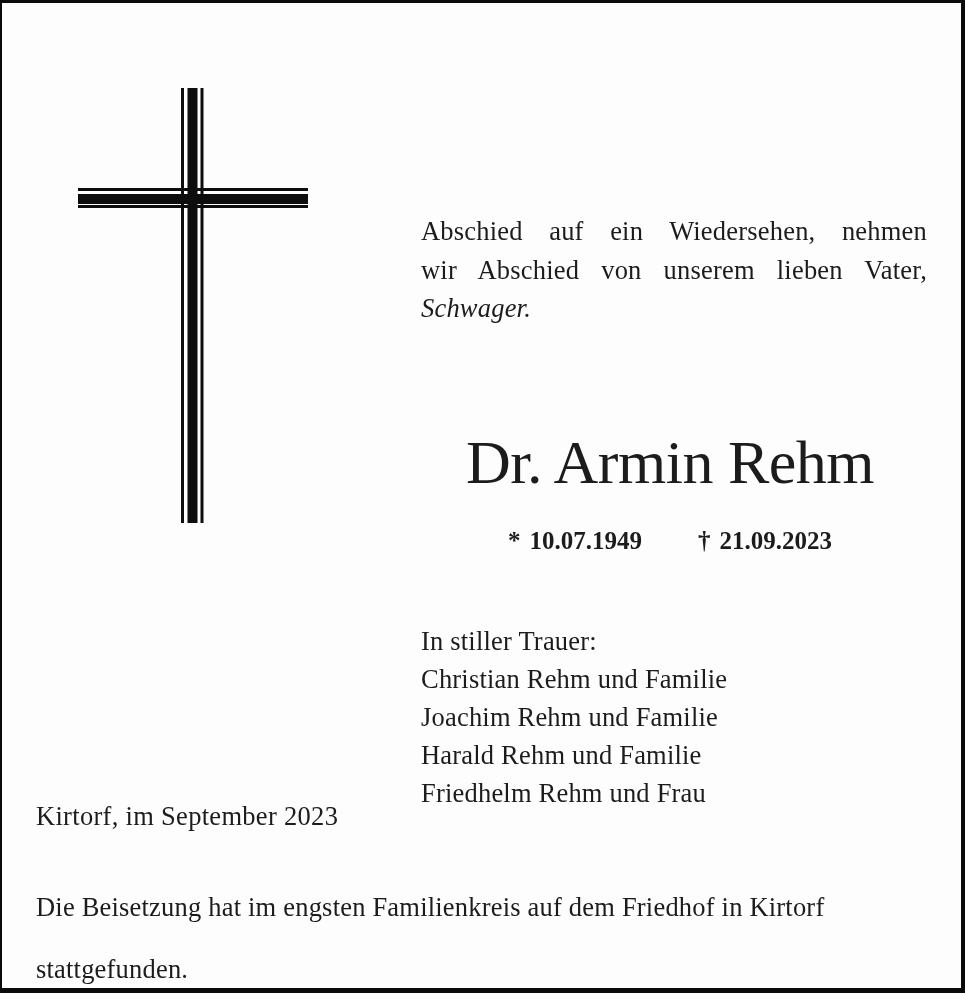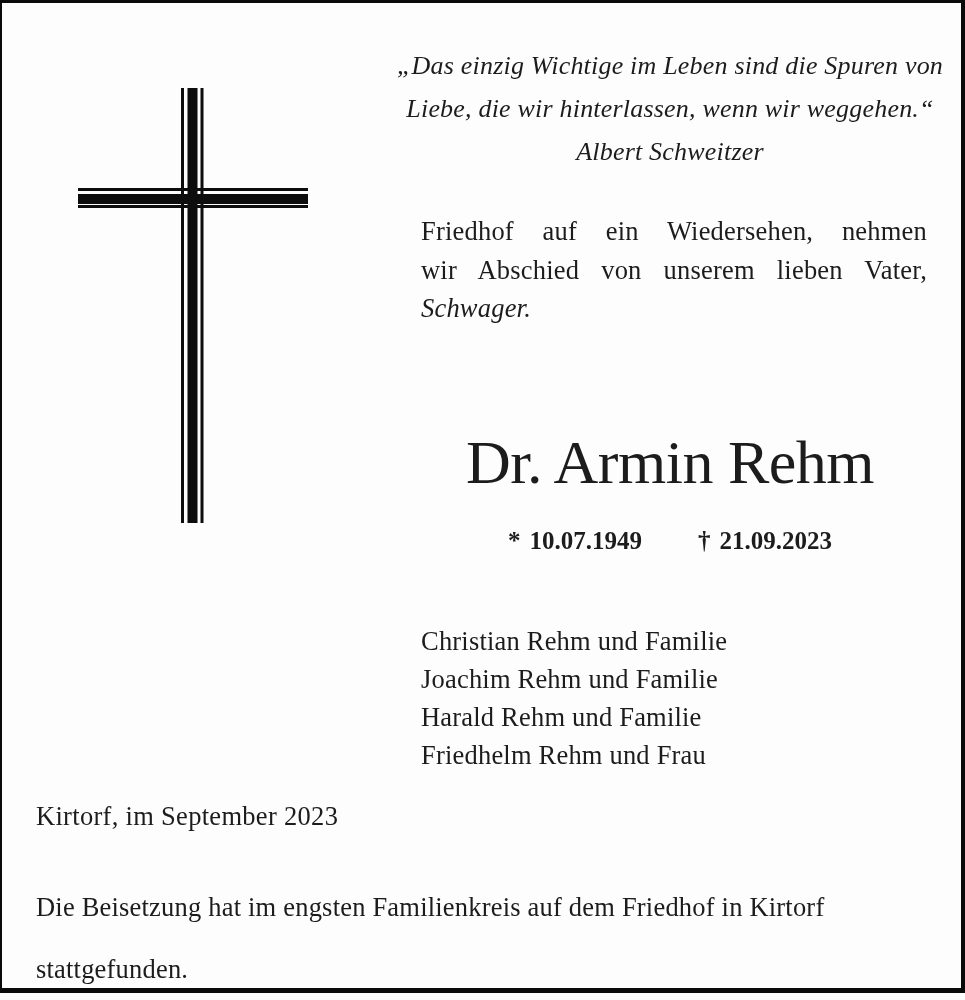--- a/index.html
+++ b/index.html
@@ -91,44 +91,40 @@
       <rect x="103" y="3" width="3" height="435"></rect>
       <rect x="109.5" y="3" width="10" height="435"></rect>
       <rect x="122.5" y="3" width="3" height="435"></rect>
 
       <rect x="0" y="103" width="230" height="3"></rect>
       <rect x="0" y="109" width="230" height="10"></rect>
       <rect x="0" y="120" width="230" height="3"></rect>
     </g>
   </svg>
 
-  <div class="quote">
-    <div class="quote-line">„Das einzig Wichtige im Leben sind die Spuren von</div>
-    <div class="quote-line">Liebe, die wir hinterlassen, wenn wir weggehen.“</div>
-    <div class="quote-line">Albert Schweitzer</div>
-  </div>
 
   <div class="intro">
-    <div class="jline">Friedhof auf ein Wiedersehen, nehmen</div>
+    <div class="jline">Abschied auf ein Wiedersehen, nehmen</div>
     <div class="jline">wir Abschied von unserem lieben Vater,</div>
     <div class="jline-last">Schwager.</div>
   </div>
 
   <div class="name">Dr. Armin Rehm</div>
 
   <div class="dates">
     <span class="date-pair">
       <span class="date-symbol">*</span><span>10.07.1949</span>
     </span>
     <span class="date-pair">
       <span class="date-symbol">†</span><span>21.09.2023</span>
     </span>
   </div>
 
   <div class="mourners">
+    <div>In stiller Trauer:</div>
     <div>Christian Rehm und Familie</div>
     <div>Joachim Rehm und Familie</div>
     <div>Harald Rehm und Familie</div>
     <div>Friedhelm Rehm und Frau</div>
   </div>
 
   <div class="place-date">Kirtorf, im September 2023</div>
 
   <div class="footer">
     <div>Die Beisetzung hat im engsten Familienkreis auf dem Friedhof in Kirtorf</div>

